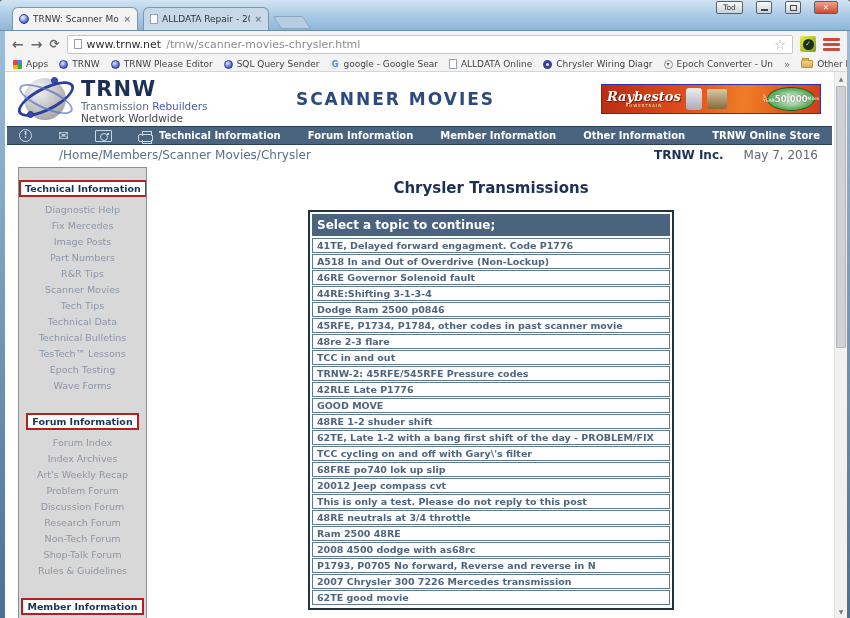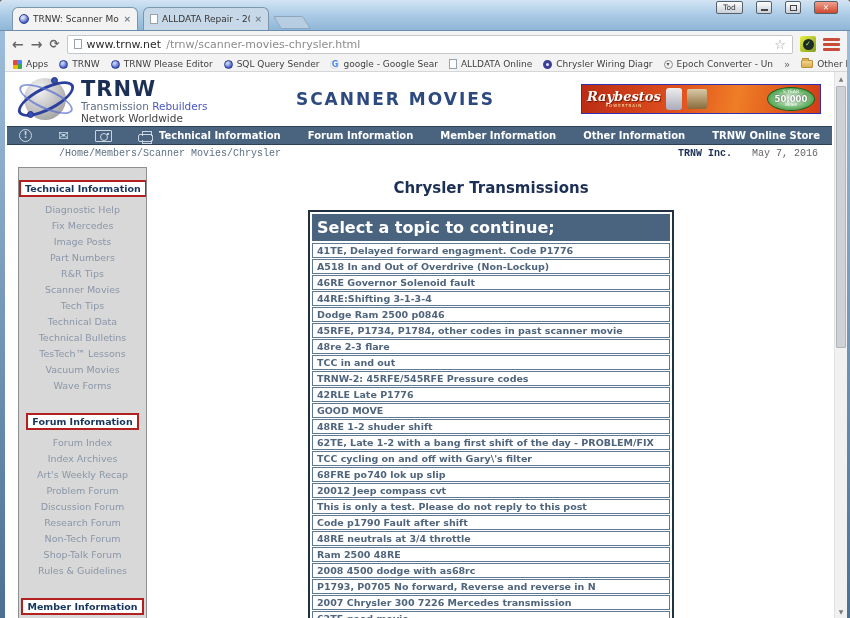--- a/index.html
+++ b/index.html
@@ -95,31 +95,31 @@
     border-radius:50%;transform:rotate(24deg);opacity:.7;}
   .orbit-dot{position:absolute;width:7px;height:7px;border-radius:50%;background:#3a4fb5;border:1px solid #21307e;}
   .logo-text{padding-top:3px;line-height:1.1;}
   .brand-name{font-size:21px;font-weight:bold;color:#1c2f55;letter-spacing:1px;}
   .brand-sub{font-size:10.5px;}
   .brand-sub .p1{color:#5e6e86;}
   .brand-sub .p2{color:#4a57c0;}
   .brand-sub2{font-size:10.5px;color:#454545;}
   .page-title{position:absolute;left:278px;width:225px;top:17px;text-align:center;
     font-size:17px;font-weight:bold;color:#2c4a80;letter-spacing:2px;}
-  .ad{position:absolute;right:13px;top:12px;width:240px;height:30px;border:1px solid #3030b0;
+  .ad{position:absolute;right:13px;top:12px;width:220px;height:30px;border:1px solid #3030b0;
     background:linear-gradient(100deg,#b92c14,#e0501e 40%,#ef7d26 65%,#d43c16);
     display:flex;align-items:center;padding:0 5px;gap:5px;overflow:hidden;}
   .ad-brand{font-family:"DejaVu Serif","Liberation Serif",serif;font-style:italic;font-weight:bold;
     color:#fff;font-size:13px;text-shadow:1px 1px 1px #6e1604;line-height:1;}
   .ad-tag{font-size:4px;color:#ffe9b0;letter-spacing:1px;text-align:center;}
   .ad-part1{width:16px;height:22px;background:linear-gradient(#eee,#aab);border-radius:3px;flex:none;}
   .ad-part2{width:20px;height:20px;background:linear-gradient(#d9c9a8,#8a6a3a);border-radius:2px;flex:none;}
   .ad-badge{margin-left:auto;width:48px;height:24px;border-radius:50%;flex:none;
     background:radial-gradient(#eef8ee 10%,#66b266 60%,#2e7d32);border:1px solid #1d5e22;
-    display:flex;flex-direction:column;align-items:center;justify-content:center;line-height:1;}
+    display:flex;flex-direction:row;align-items:center;justify-content:center;line-height:1;}
   .badge-top,.badge-bottom{font-size:4.5px;color:#fff;}
   .badge-mid{font-size:8.5px;font-weight:bold;color:#fff;text-shadow:0 0 2px #143d16;}
 
   
   .site-nav{position:absolute;top:54px;left:2px;right:2px;height:19px;background:#4a6480;
     border-top:1px solid #2d4055;border-bottom:1px solid #2d4055;display:flex;align-items:center;padding:0 12px;}
   .nav-icons{display:flex;align-items:center;gap:26px;}
   .ni{position:relative;display:block;}
   .ni-info{width:13px;height:13px;border:1px solid #c9d6e2;border-radius:50%;color:#c9d6e2;
     font-size:9px;font-weight:bold;text-align:center;line-height:11px;}
@@ -127,40 +127,40 @@
   .ni-mail{color:#c9d6e2;font-size:13px;line-height:13px;}
   .ni-cam{width:17px;height:12px;border:1px solid #c9d6e2;border-radius:1px;}
   .ni-cam::after{content:"";position:absolute;top:2px;left:4px;width:6px;height:6px;border:1px solid #c9d6e2;border-radius:50%;}
   .ni-cam::before{content:"";position:absolute;top:2px;right:2px;width:2px;height:2px;background:#c9d6e2;}
   .ni-prn{width:15px;height:8px;border:1px solid #c9d6e2;border-radius:2px;margin-top:4px;}
   .ni-prn::before{content:"";position:absolute;top:-4px;left:3px;width:8px;height:4px;border:1px solid #c9d6e2;border-bottom:none;}
   .ni-prn::after{content:"";position:absolute;bottom:-3px;left:3px;width:8px;height:3px;border:1px solid #c9d6e2;border-top:none;}
   .nav-links{margin-left:auto;display:flex;gap:27px;font-size:10px;font-weight:bold;color:#fff;white-space:nowrap;}
 
   
-  .crumbrow{position:absolute;top:75px;left:2px;right:2px;height:16px;font-size:10px;font-family:Liberation Mono, monospace;}
+  .crumbrow{position:absolute;top:75px;left:2px;right:2px;height:16px;font-size:12px;}
   .crumb{position:absolute;left:52px;top:1px;color:#5c7084;}
   .crumb-right{position:absolute;right:14px;top:1px;display:flex;gap:12px;align-items:baseline;}
   .company{font-weight:bold;color:#1c2f55;}
   .date{color:#666;margin-left:8px;}
 
   
   .side{position:absolute;left:13px;top:95px;width:129px;bottom:-2px;background:#d8d8d8;
     border:1px solid #8e8e8e;text-align:center;padding-top:9px;overflow:hidden;}
   .side-section{margin-bottom:1px;}
   .side-section + .side-section{margin-top:16px;}
   .side-head{display:inline-block;background:#fff;border:2px solid #b22020;color:#16355c;
     font-weight:bold;font-size:9.5px;padding:1px 4px;margin-bottom:5px;white-space:nowrap;}
   .side-link{line-height:16px;font-size:9.5px;color:#8a96a8;white-space:nowrap;}
 
   
   .main{position:absolute;left:143px;right:0;top:95px;bottom:0;}
   .main-heading{text-align:center;margin-top:12px;font-size:15px;font-weight:bold;color:#1c2f55;}
   .topic-table{width:366px;margin:13px auto 0;border:2px solid #22303f;background:#fff;padding:2px;}
-  .topic-head{background:#4a6480;color:#fff;font-weight:bold;font-size:16px;padding:4px 5px;margin-bottom:2px;}
+  .topic-head{background:#4a6480;color:#fff;font-weight:bold;font-size:12px;padding:4px 5px;margin-bottom:2px;}
   .topic-row{border:1px solid #5f7992;color:#4e657d;font-weight:bold;font-size:9.5px;line-height:10px;
     padding:2px 4px 1px;margin-bottom:1px;white-space:nowrap;overflow:hidden;}
 </style>
 </head>
 <body>
 
 <div class="window">
 
   <div class="titlebar">
     <div class="winbtns">
@@ -323,21 +323,21 @@
           <div class="side-link">Diagnostic Help</div>
               <div class="side-link">Fix Mercedes</div>
               <div class="side-link">Image Posts</div>
               <div class="side-link">Part Numbers</div>
               <div class="side-link">R&amp;R Tips</div>
               <div class="side-link">Scanner Movies</div>
               <div class="side-link">Tech Tips</div>
               <div class="side-link">Technical Data</div>
               <div class="side-link">Technical Bulletins</div>
               <div class="side-link">TesTech™ Lessons</div>
-              <div class="side-link">Vacuum Movies</div>
+              <div class="side-link">Epoch Testing</div>
               <div class="side-link">Wave Forms</div>
             </div>
         </div>
         <div class="side-section">
           <div class="side-head">Forum Information</div>
           <div>
 
           <div class="side-link">Forum Index</div>
               <div class="side-link">Index Archives</div>
               <div class="side-link">Art's Weekly Recap</div>
@@ -371,21 +371,20 @@
               <div class="topic-row">TCC in and out</div>
               <div class="topic-row">TRNW-2: 45RFE/545RFE Pressure codes</div>
               <div class="topic-row">42RLE Late P1776</div>
               <div class="topic-row">GOOD MOVE</div>
               <div class="topic-row">48RE 1-2 shuder shift</div>
               <div class="topic-row">62TE, Late 1-2 with a bang first shift of the day - PROBLEM/FIX</div>
               <div class="topic-row">TCC cycling on and off with Gary\'s filter</div>
               <div class="topic-row">68FRE po740 lok up slip</div>
               <div class="topic-row">20012 Jeep compass cvt</div>
               <div class="topic-row">This is only a test. Please do not reply to this post</div>
-              <div class="topic-row">Code p1790 Fault after shift</div>
               <div class="topic-row">48RE neutrals at 3/4 throttle</div>
               <div class="topic-row">Ram 2500 48RE</div>
               <div class="topic-row">2008 4500 dodge with as68rc</div>
               <div class="topic-row">P1793, P0705 No forward, Reverse and reverse in N</div>
               <div class="topic-row">2007 Chrysler 300 7226 Mercedes transmission</div>
               <div class="topic-row">62TE good movie</div>
             </div>
         </div>
       </div>
 

